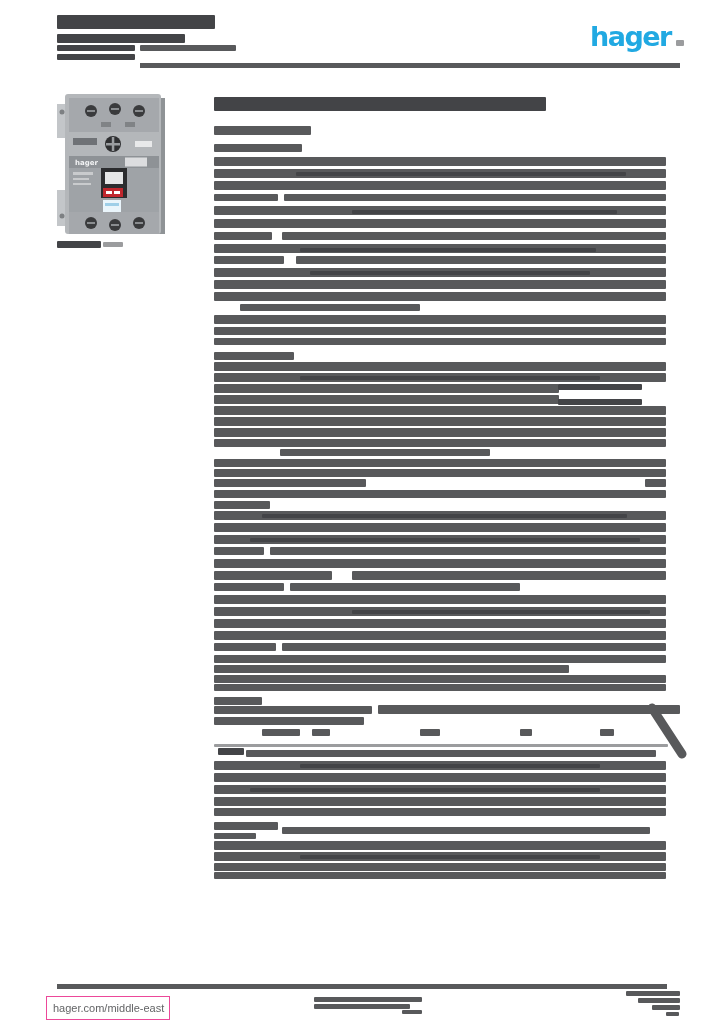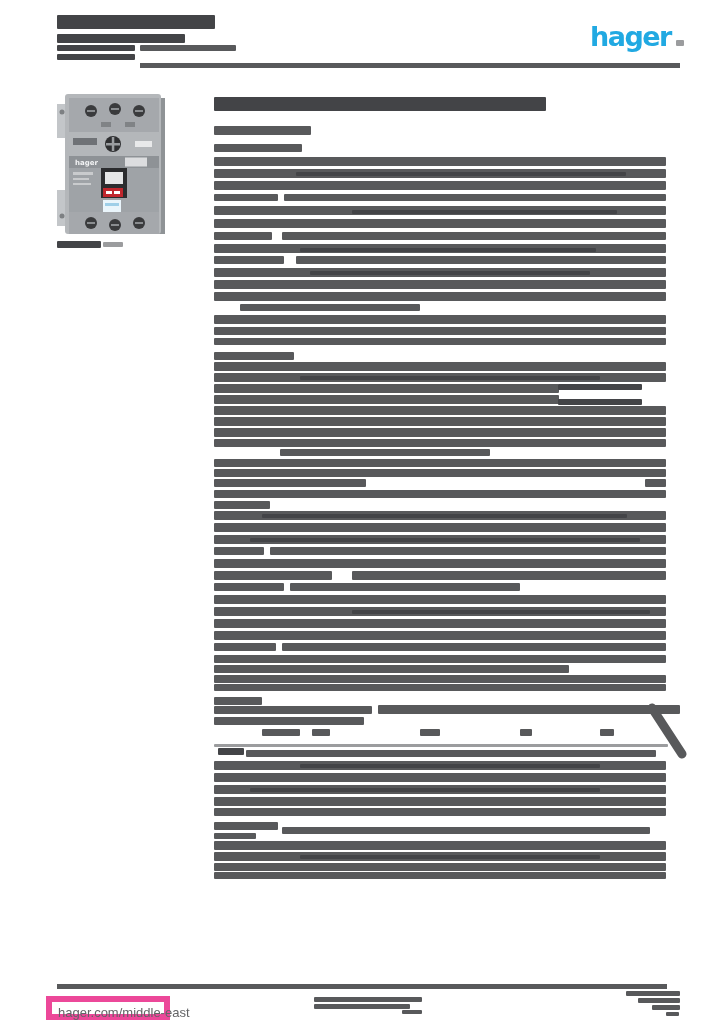--- a/index.html
+++ b/index.html
@@ -15,22 +15,22 @@
   }
   #header-rule{position:absolute;left:140px;top:63px;width:540px;height:5px;background:#58595b;}
   
   #product-photo{position:absolute;left:57px;top:88px;width:110px;height:154px;}
   
   .rl{position:absolute;border-radius:1px;}
   
   #footer-rule{position:absolute;left:57px;top:984px;width:610px;height:5px;background:#58595b;}
   #footer-url-box{
     position:absolute;left:46px;top:996px;width:124px;height:24px;background:#ffffff;
-    border:6px solid #ec4899;box-sizing:border-box;
-    font-size:13px;line-height:22px;color:#636466;padding-left:6px;white-space:nowrap;
+    border:1px solid #ec4899;box-sizing:border-box;
+    font-size:11px;line-height:22px;color:#636466;padding-left:6px;white-space:nowrap;
   }
   #diagonal-graphic{position:absolute;left:644px;top:702px;width:44px;height:58px;}
 </style>
 </head>
 <body>
 
 <div id="page">
 
   <div id="brand-logo">hager</div>
 

